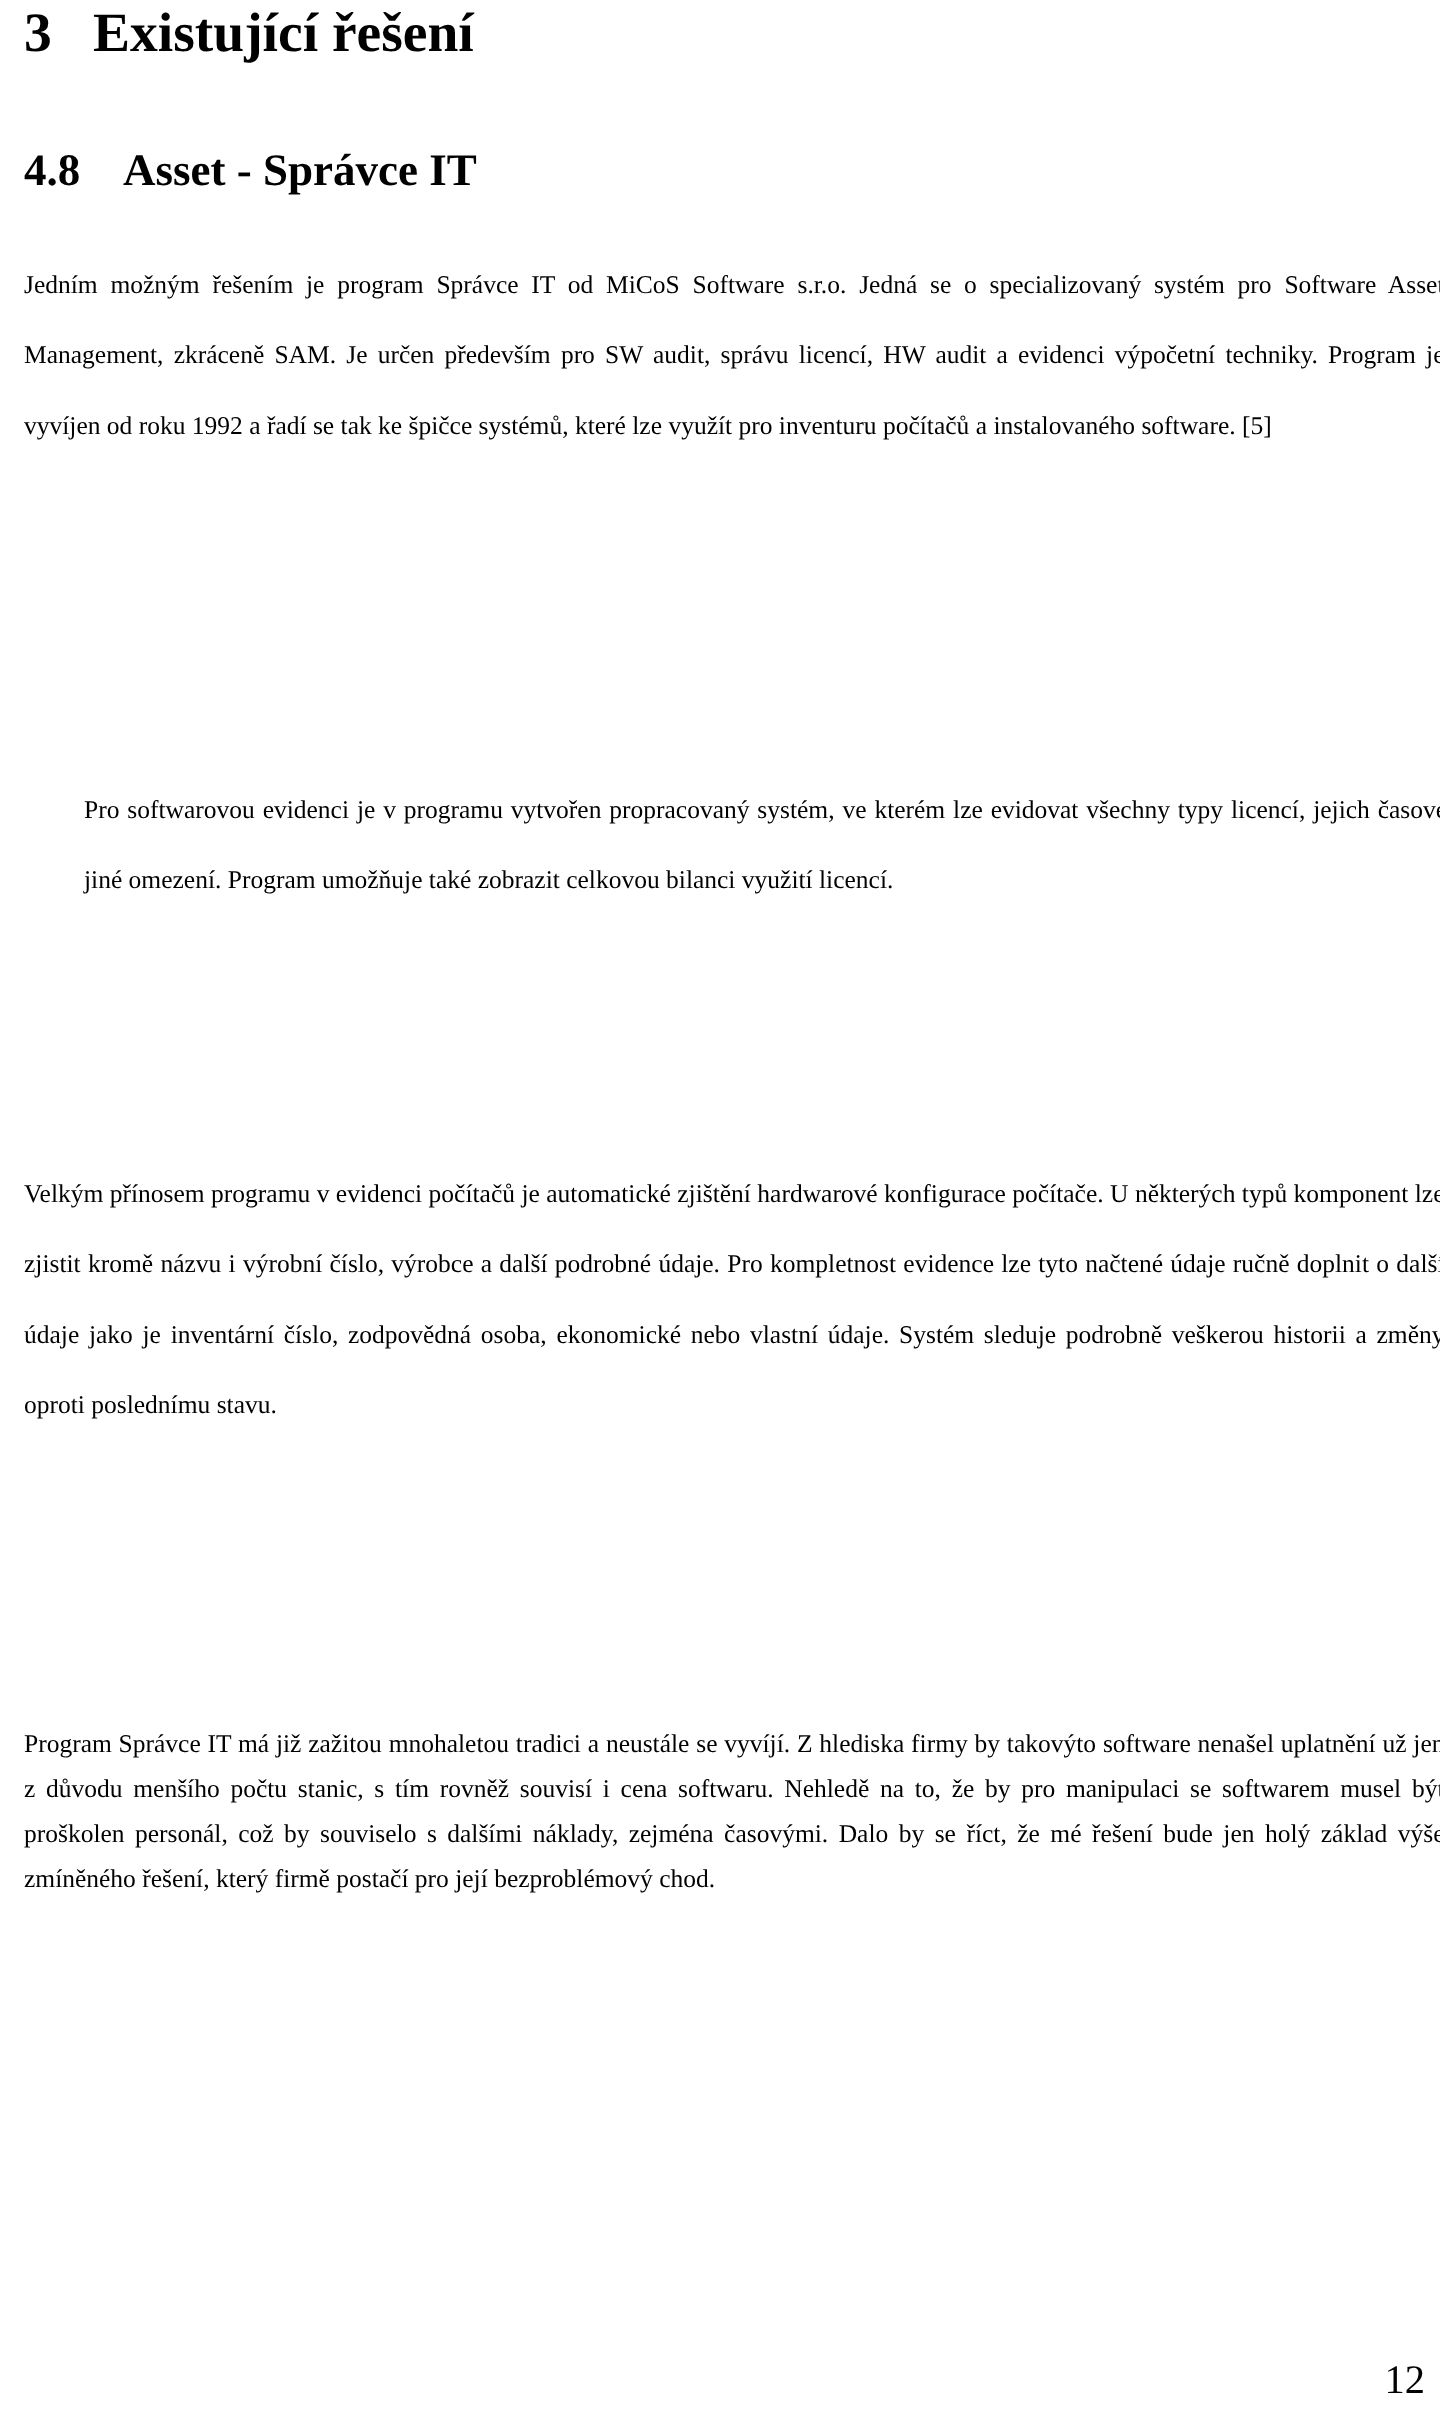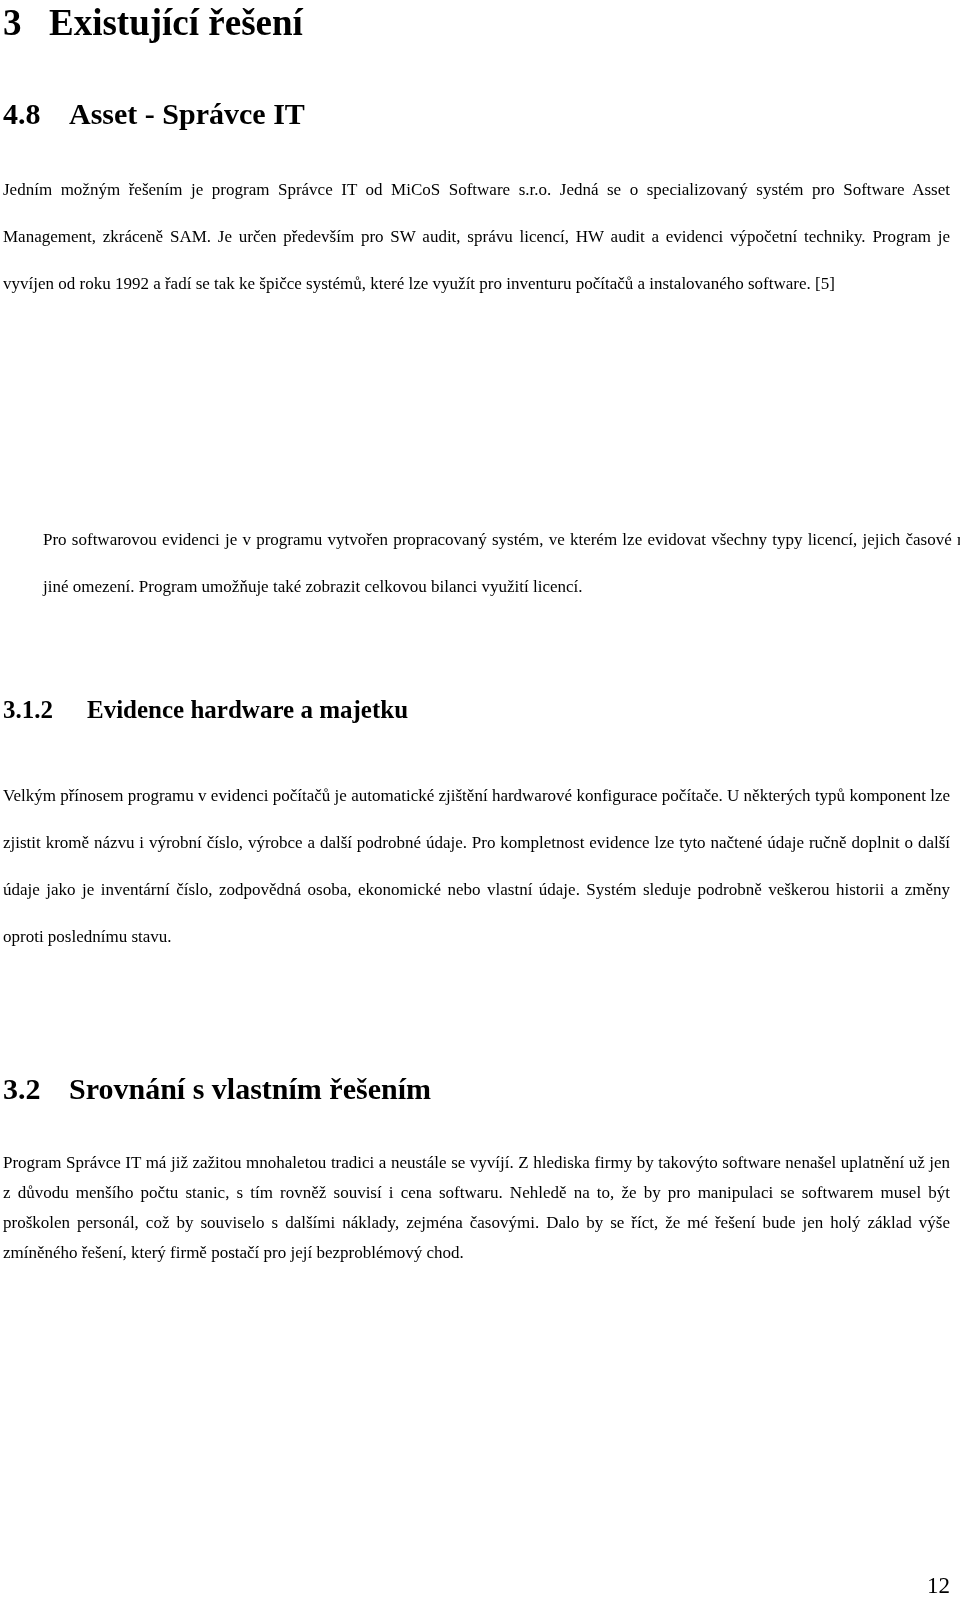--- a/index.html
+++ b/index.html
@@ -65,37 +65,37 @@
     text-align: justify;
     text-justify: inter-word;
     margin: 0;
     padding: 0;
     hyphens: none;
   }
   .para.tight { line-height: 30px; }
   .para.loose-sub { line-height: 47px; margin-left: 40px; }
 
   
-  .blk { position: absolute; left: 3px; }
+  .blk { position: absolute; left: 16px; }
 
   #heading-3        { top: 4px;    width: 600px; }
   #heading-31       { top: 99px;   width: 600px; }
   #para-intro       { top: 166px;  width: 947px; }
   #heading-311      { top: 440px;  width: 600px; }
   #para-software    { top: 516px;  width: 947px; }
   #heading-312      { top: 697px;  width: 620px; }
   #para-hardware    { top: 772px;  width: 947px; }
   #heading-32       { top: 1074px; width: 620px; }
   #para-comparison  { top: 1148px; width: 947px; }
 
   .page-number {
     position: absolute;
     right: 10px;
     top: 1572px;
-    font-size: 23px;
+    font-size: 27px;
     line-height: 28px;
     text-align: right;
     font-family: "Liberation Serif", "DejaVu Serif", serif;
   }
 </style>
 </head>
 <body>
 
 <div class="page">
 
@@ -105,27 +105,21 @@
 
   <h2 class="blk h2" id="heading-31">
     <span class="num">4.8</span><span>Asset - Správce IT</span>
   </h2>
 
   <p class="blk para" id="para-intro">Jedním možným řešením je program Správce IT od MiCoS Software s.r.o. Jedná se o specializovaný systém pro Software Asset Management, zkráceně SAM. Je určen především pro SW audit, správu licencí, HW audit a evidenci výpočetní techniky. Program je vyvíjen od roku 1992 a řadí se tak ke špičce systémů, které lze využít pro inventuru počítačů a instalovaného software. [5]</p>
 
 
   <p class="blk para loose-sub" id="para-software">Pro softwarovou evidenci je v programu vytvořen propracovaný systém, ve kterém lze evidovat všechny typy licencí, jejich časové nebo jiné omezení. Program umožňuje také zobrazit celkovou bilanci využití licencí.</p>
 
-  <h3 class="blk h3" id="heading-312">
-    <span class="num">3.1.2</span><span>Evidence hardware a majetku</span>
-  </h3>
 
   <p class="blk para" id="para-hardware">Velkým přínosem programu v evidenci počítačů je automatické zjištění hardwarové konfigurace počítače. U některých typů komponent lze zjistit kromě názvu i výrobní číslo, výrobce a další podrobné údaje. Pro kompletnost evidence lze tyto načtené údaje ručně doplnit o další údaje jako je inventární číslo, zodpovědná osoba, ekonomické nebo vlastní údaje. Systém sleduje podrobně veškerou historii a změny oproti poslednímu stavu.</p>
 
-  <h2 class="blk h2" id="heading-32">
-    <span class="num">3.2</span><span>Srovnání s vlastním řešením</span>
-  </h2>
 
   <p class="blk para tight" id="para-comparison">Program Správce IT má již zažitou mnohaletou tradici a neustále se vyvíjí. Z hlediska firmy by takovýto software nenašel uplatnění už jen z důvodu menšího počtu stanic, s tím rovněž souvisí i cena softwaru. Nehledě na to, že by pro manipulaci se softwarem musel být proškolen personál, což by souviselo s dalšími náklady, zejména časovými. Dalo by se říct, že mé řešení bude jen holý základ výše zmíněného řešení, který firmě postačí pro její bezproblémový chod.</p>
 
   <div class="page-number">12</div>
 
 </div>
 
 </body></html>

